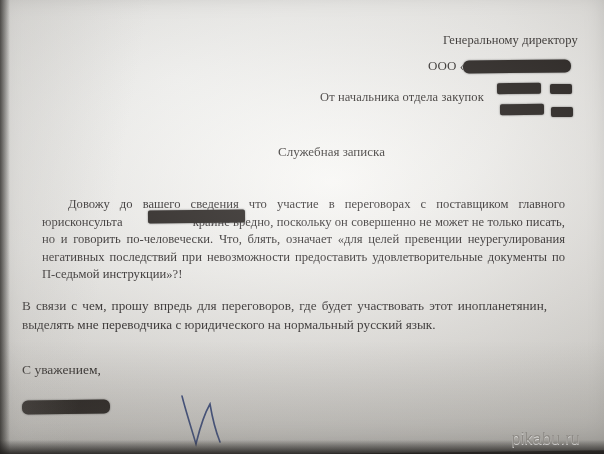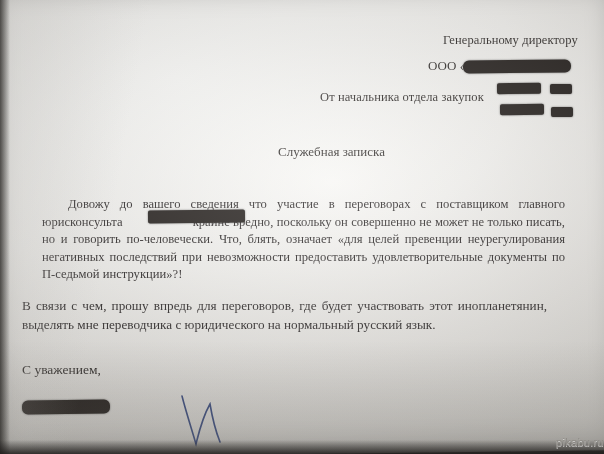--- a/index.html
+++ b/index.html
@@ -108,24 +108,24 @@
   #signature {
     position: absolute;
     left: 176px;
     top: 392px;
     width: 70px;
     height: 58px;
   }
 
   #watermark {
     position: absolute;
-    right: 0;
+    right: 24px;
     bottom: 6px;
     font-family: "Liberation Sans", sans-serif;
-    font-size: 11px;
+    font-size: 16px;
     color: #8e8b86;
     letter-spacing: 0.3px;
     text-shadow: 0 1px 0 rgba(255,255,255,0.6);
   }
 </style>
 </head>
 <body>
 
 <div id="page">
 

